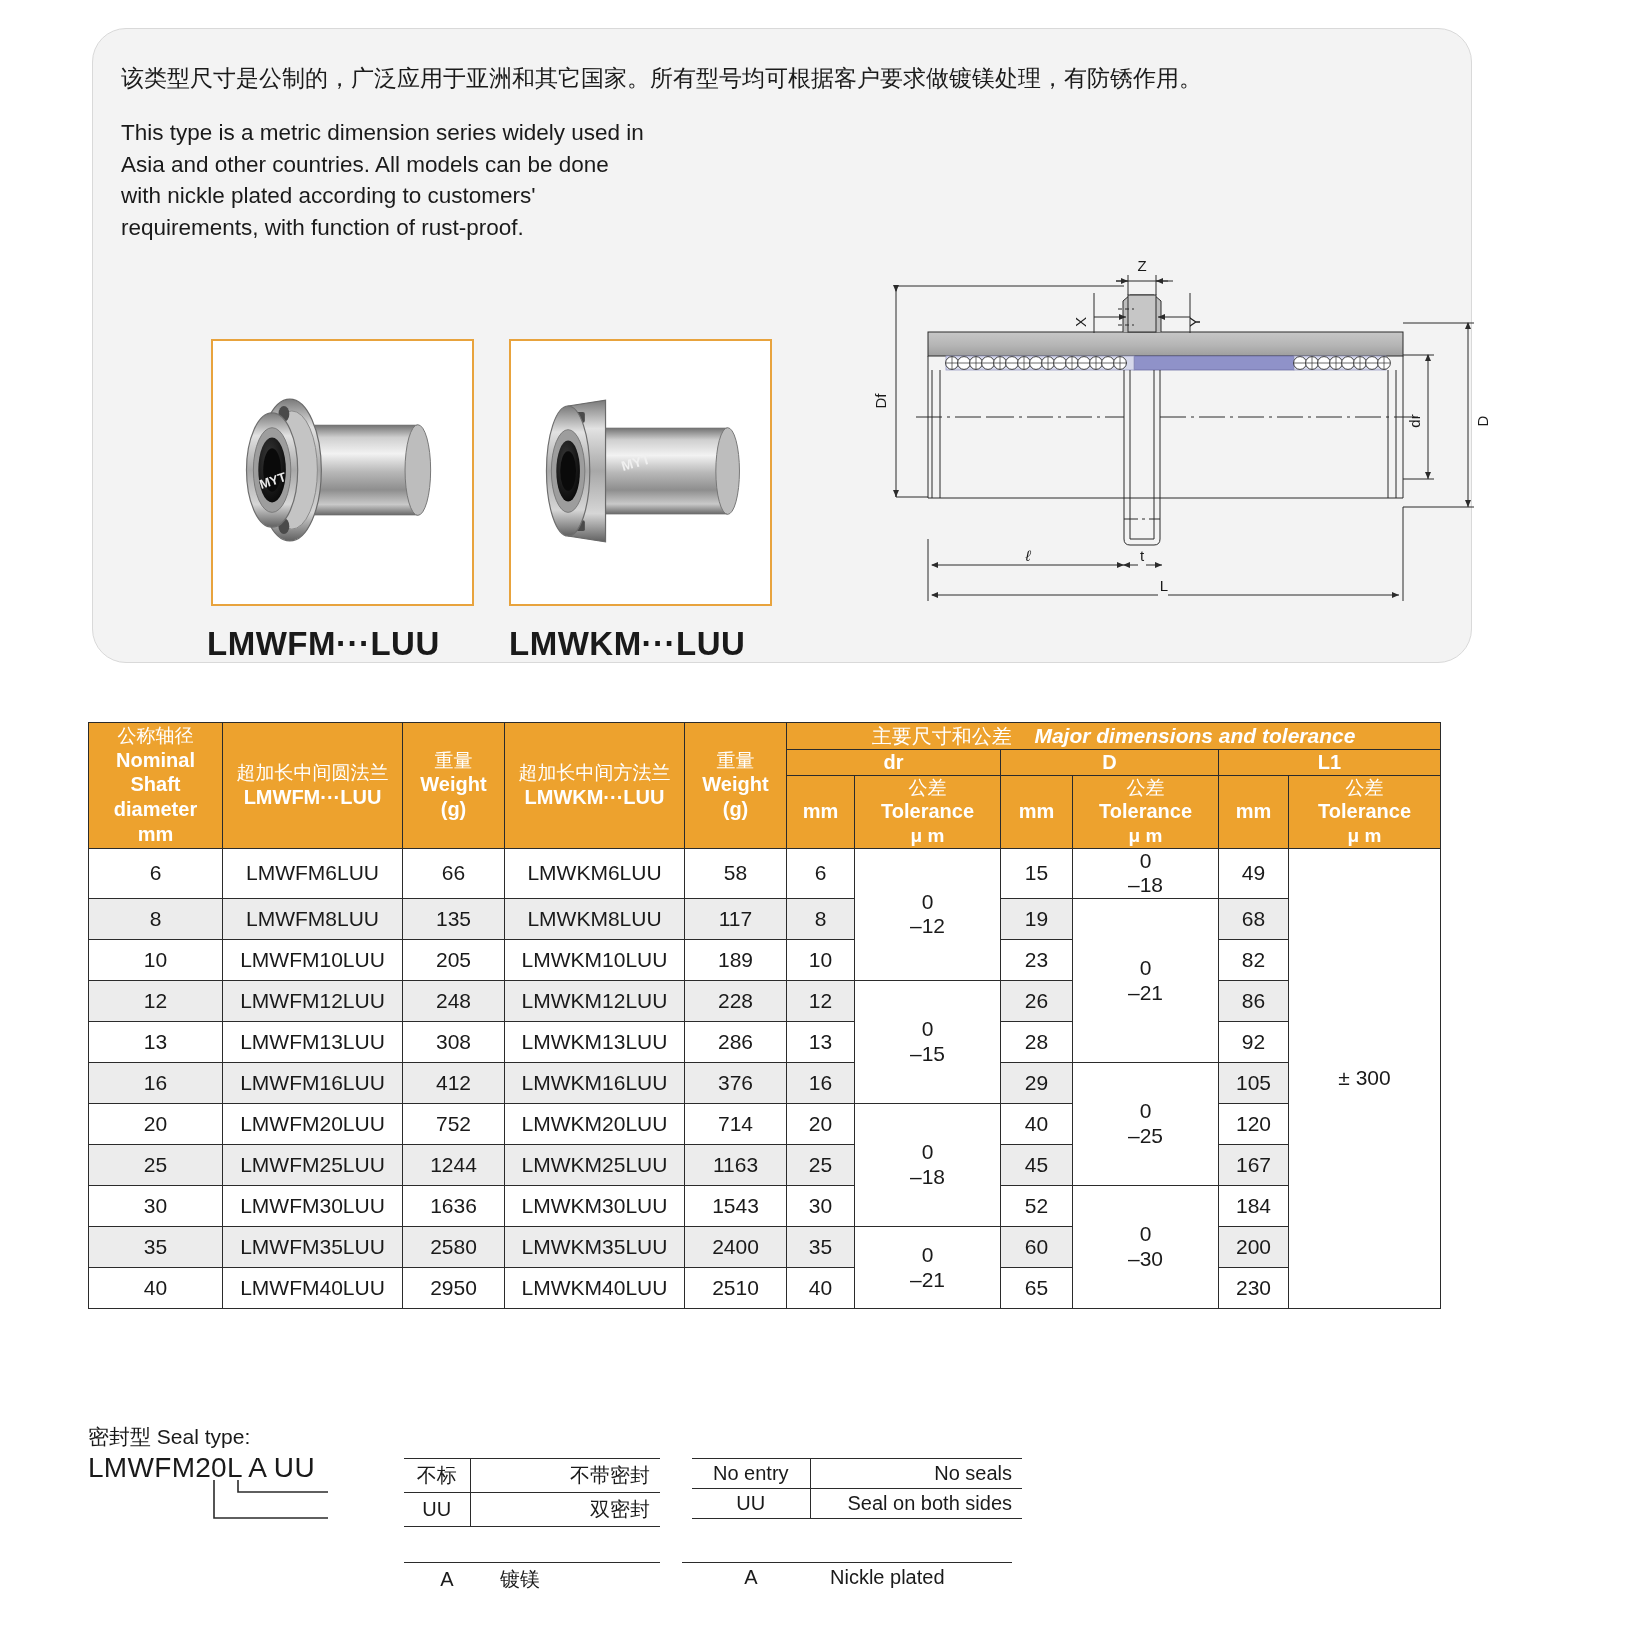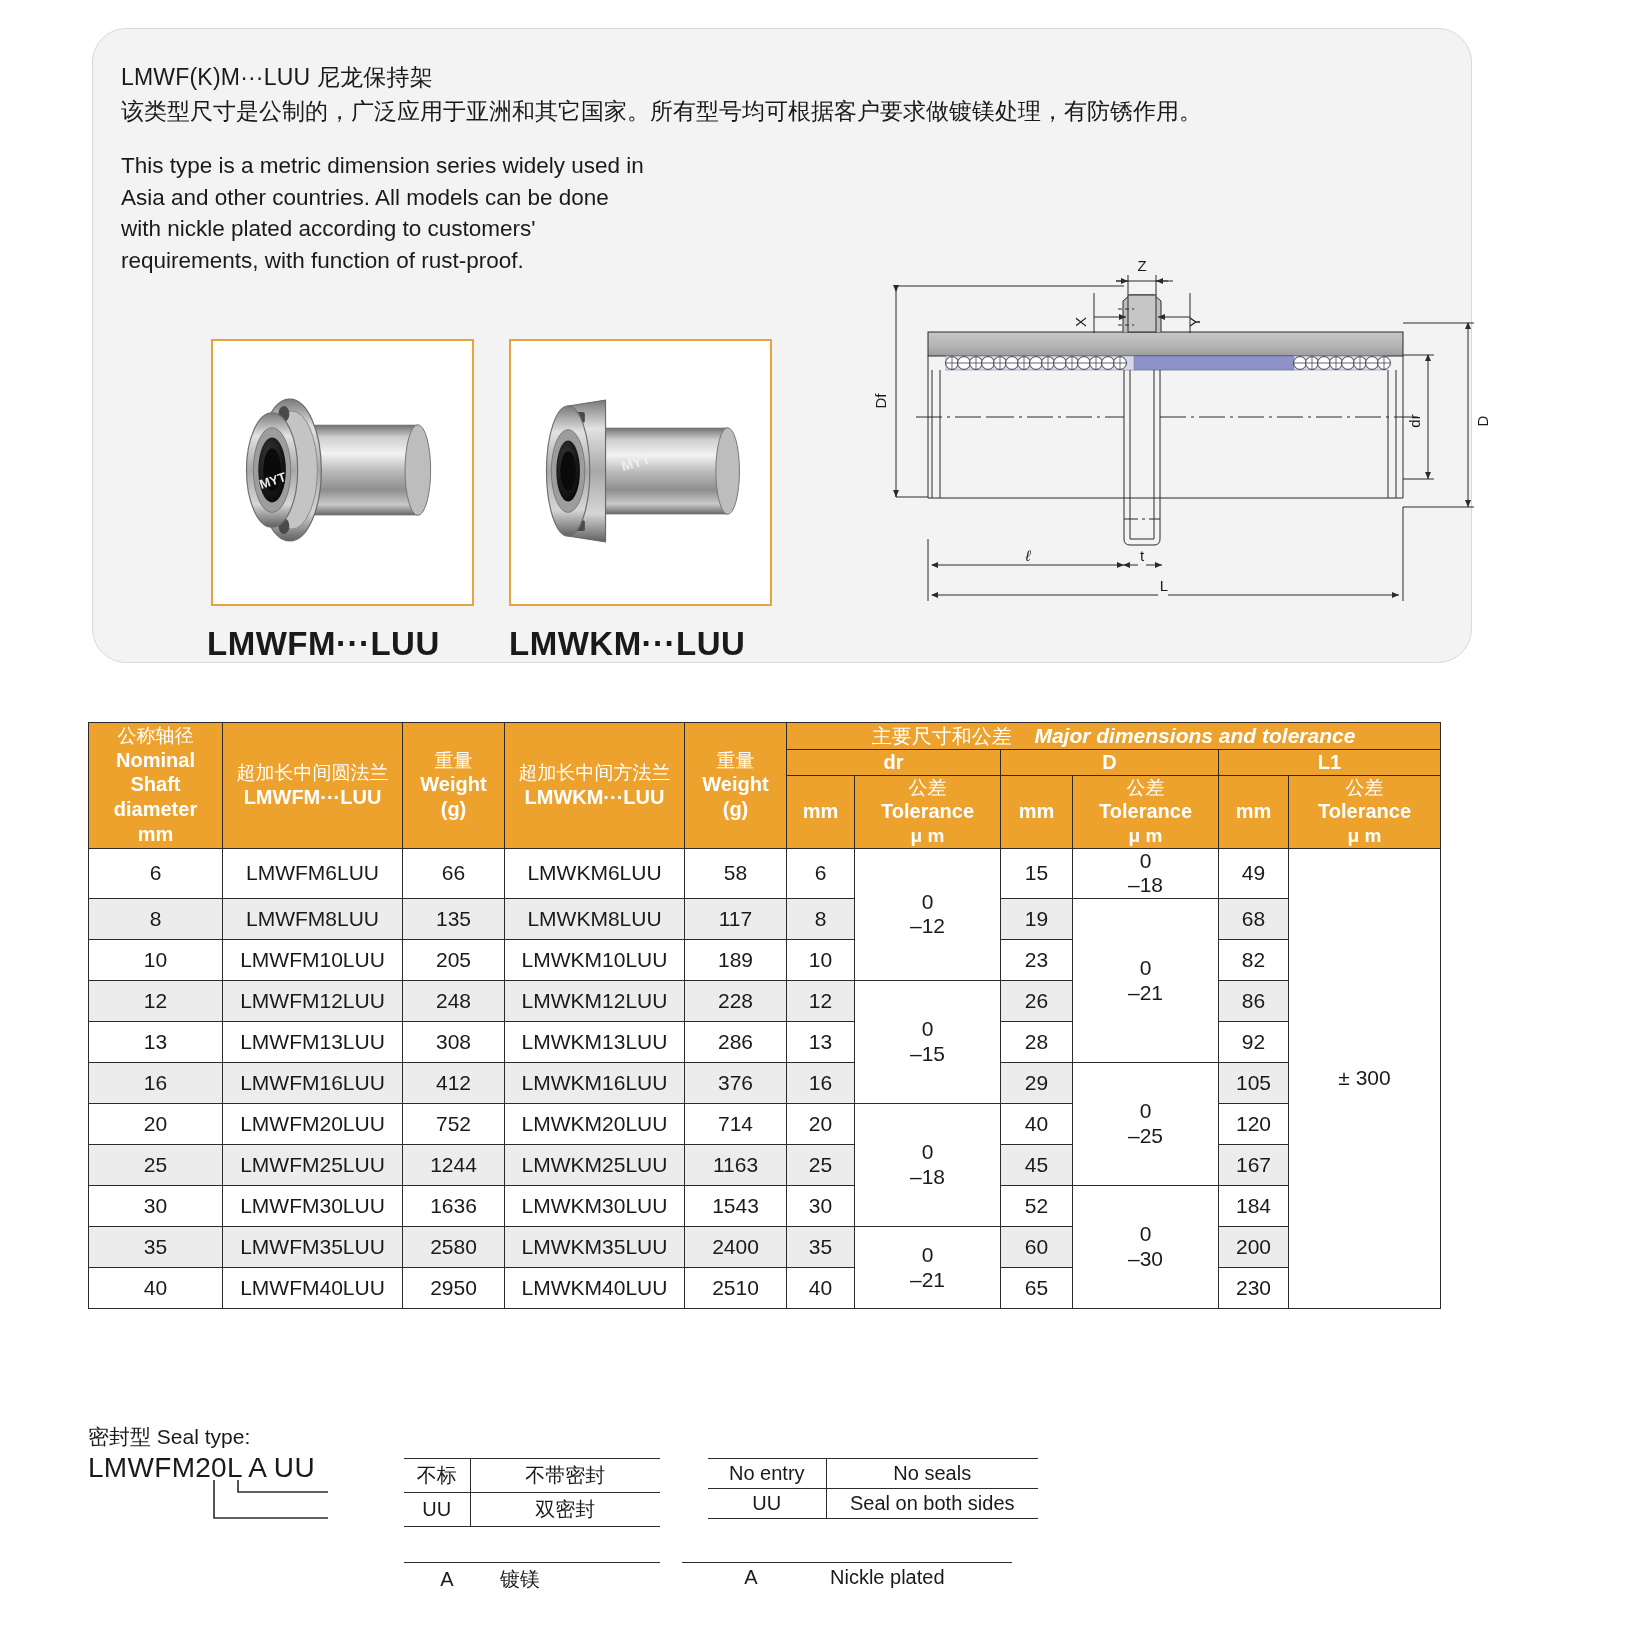--- a/index.html
+++ b/index.html
@@ -82,41 +82,40 @@
   #seal-block{ position:absolute; left:88px; top:1422px; width:1000px; }
   #seal-label{ position:absolute; left:0; top:0; font-size:21px; line-height:30px; }
   #seal-code{ position:absolute; left:0; top:30px; font-size:28px; letter-spacing:.3px; white-space:nowrap; }
   #seal-lines{ position:absolute; left:0; top:58px; width:260px; height:96px; }
 
   .legend-tbl{ position:absolute; border-collapse:collapse; font-size:20px; }
   .legend-tbl td{ padding:3px 10px; border:0; height:27px; }
   .legend-tbl tr.ln td{ border-bottom:1.4px solid #2b2b2b; }
   .legend-tbl tr.tl td{ border-top:1.4px solid #2b2b2b; }
   .legend-tbl td.k{ border-right:1.4px solid #2b2b2b; text-align:center; white-space:nowrap; }
-  .legend-tbl td.v{ text-align:center; white-space:nowrap;margin-left:36px; }
+  .legend-tbl td.v{ text-align:right; white-space:nowrap;margin-left:36px; }
   #legend-cn{ left:316px; top:36px; }
-  #legend-en{ left:620px; top:36px; }
+  #legend-en{ left:604px; top:36px; }
   #legend-cn td.k{ width:66px; } #legend-cn td.v{ width:190px; }
   #legend-en td.k{ width:118px; } #legend-en td.v{ width:212px; }
   .legend-bottom{ position:absolute; border-collapse:collapse; font-size:20px; }
   .legend-bottom td{ padding:3px 10px; height:27px; border-top:1.4px solid #2b2b2b; }
   .legend-bottom td.k{ text-align:center; }
   .legend-bottom td.v{ text-align:left; }
   #legend-cn-a{ left:316px; top:140px; }
   #legend-en-a{ left:594px; top:140px; }
   #legend-cn-a td.k{ width:86px; } #legend-cn-a td.v{ width:170px; }
   #legend-en-a td.k{ width:138px; } #legend-en-a td.v{ width:192px; }
 </style>
 </head>
 <body>
 
 <div id="top-panel">
 
   <div id="desc-block">
-    <div class="cn-title">LMWF(K)M···LUU 尼龙保持架</div>
     <div class="cn-para">该类型尺寸是公制的，广泛应用于亚洲和其它国家。所有型号均可根据客户要求做镀镁处理，有防锈作用。</div>
     <div class="en-block">
       <div class="en-line">This type is a metric dimension series widely used in</div>
       <div class="en-line">Asia and other countries. All models can be done</div>
       <div class="en-line">with nickle plated according to customers'</div>
       <div class="en-line">requirements, with function of rust-proof.</div>
     </div>
   </div>
 
   <div class="photo-box" id="photo-box-1">

